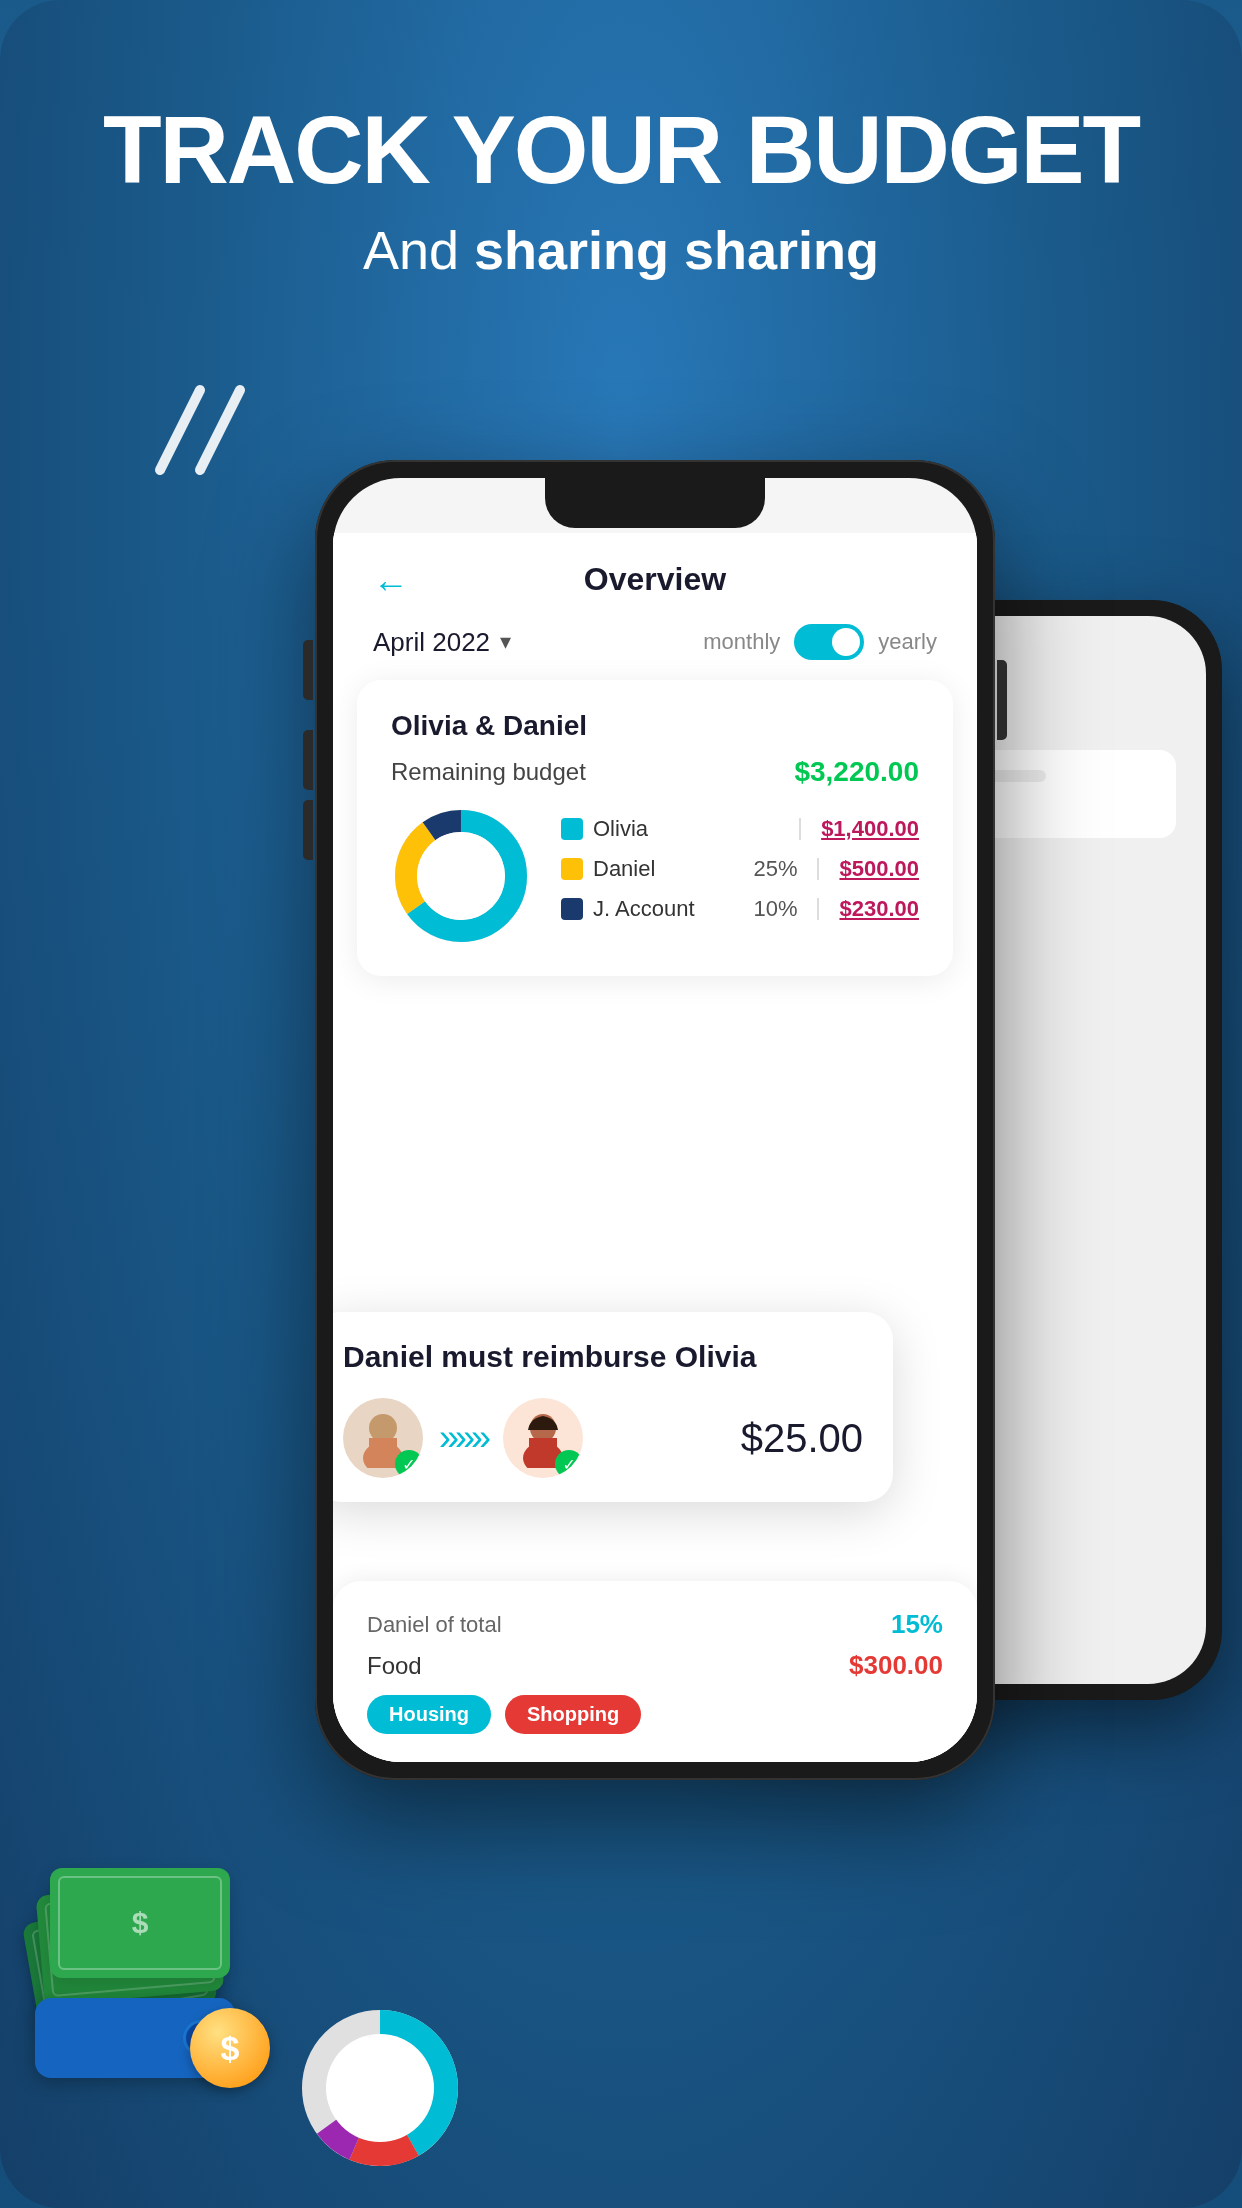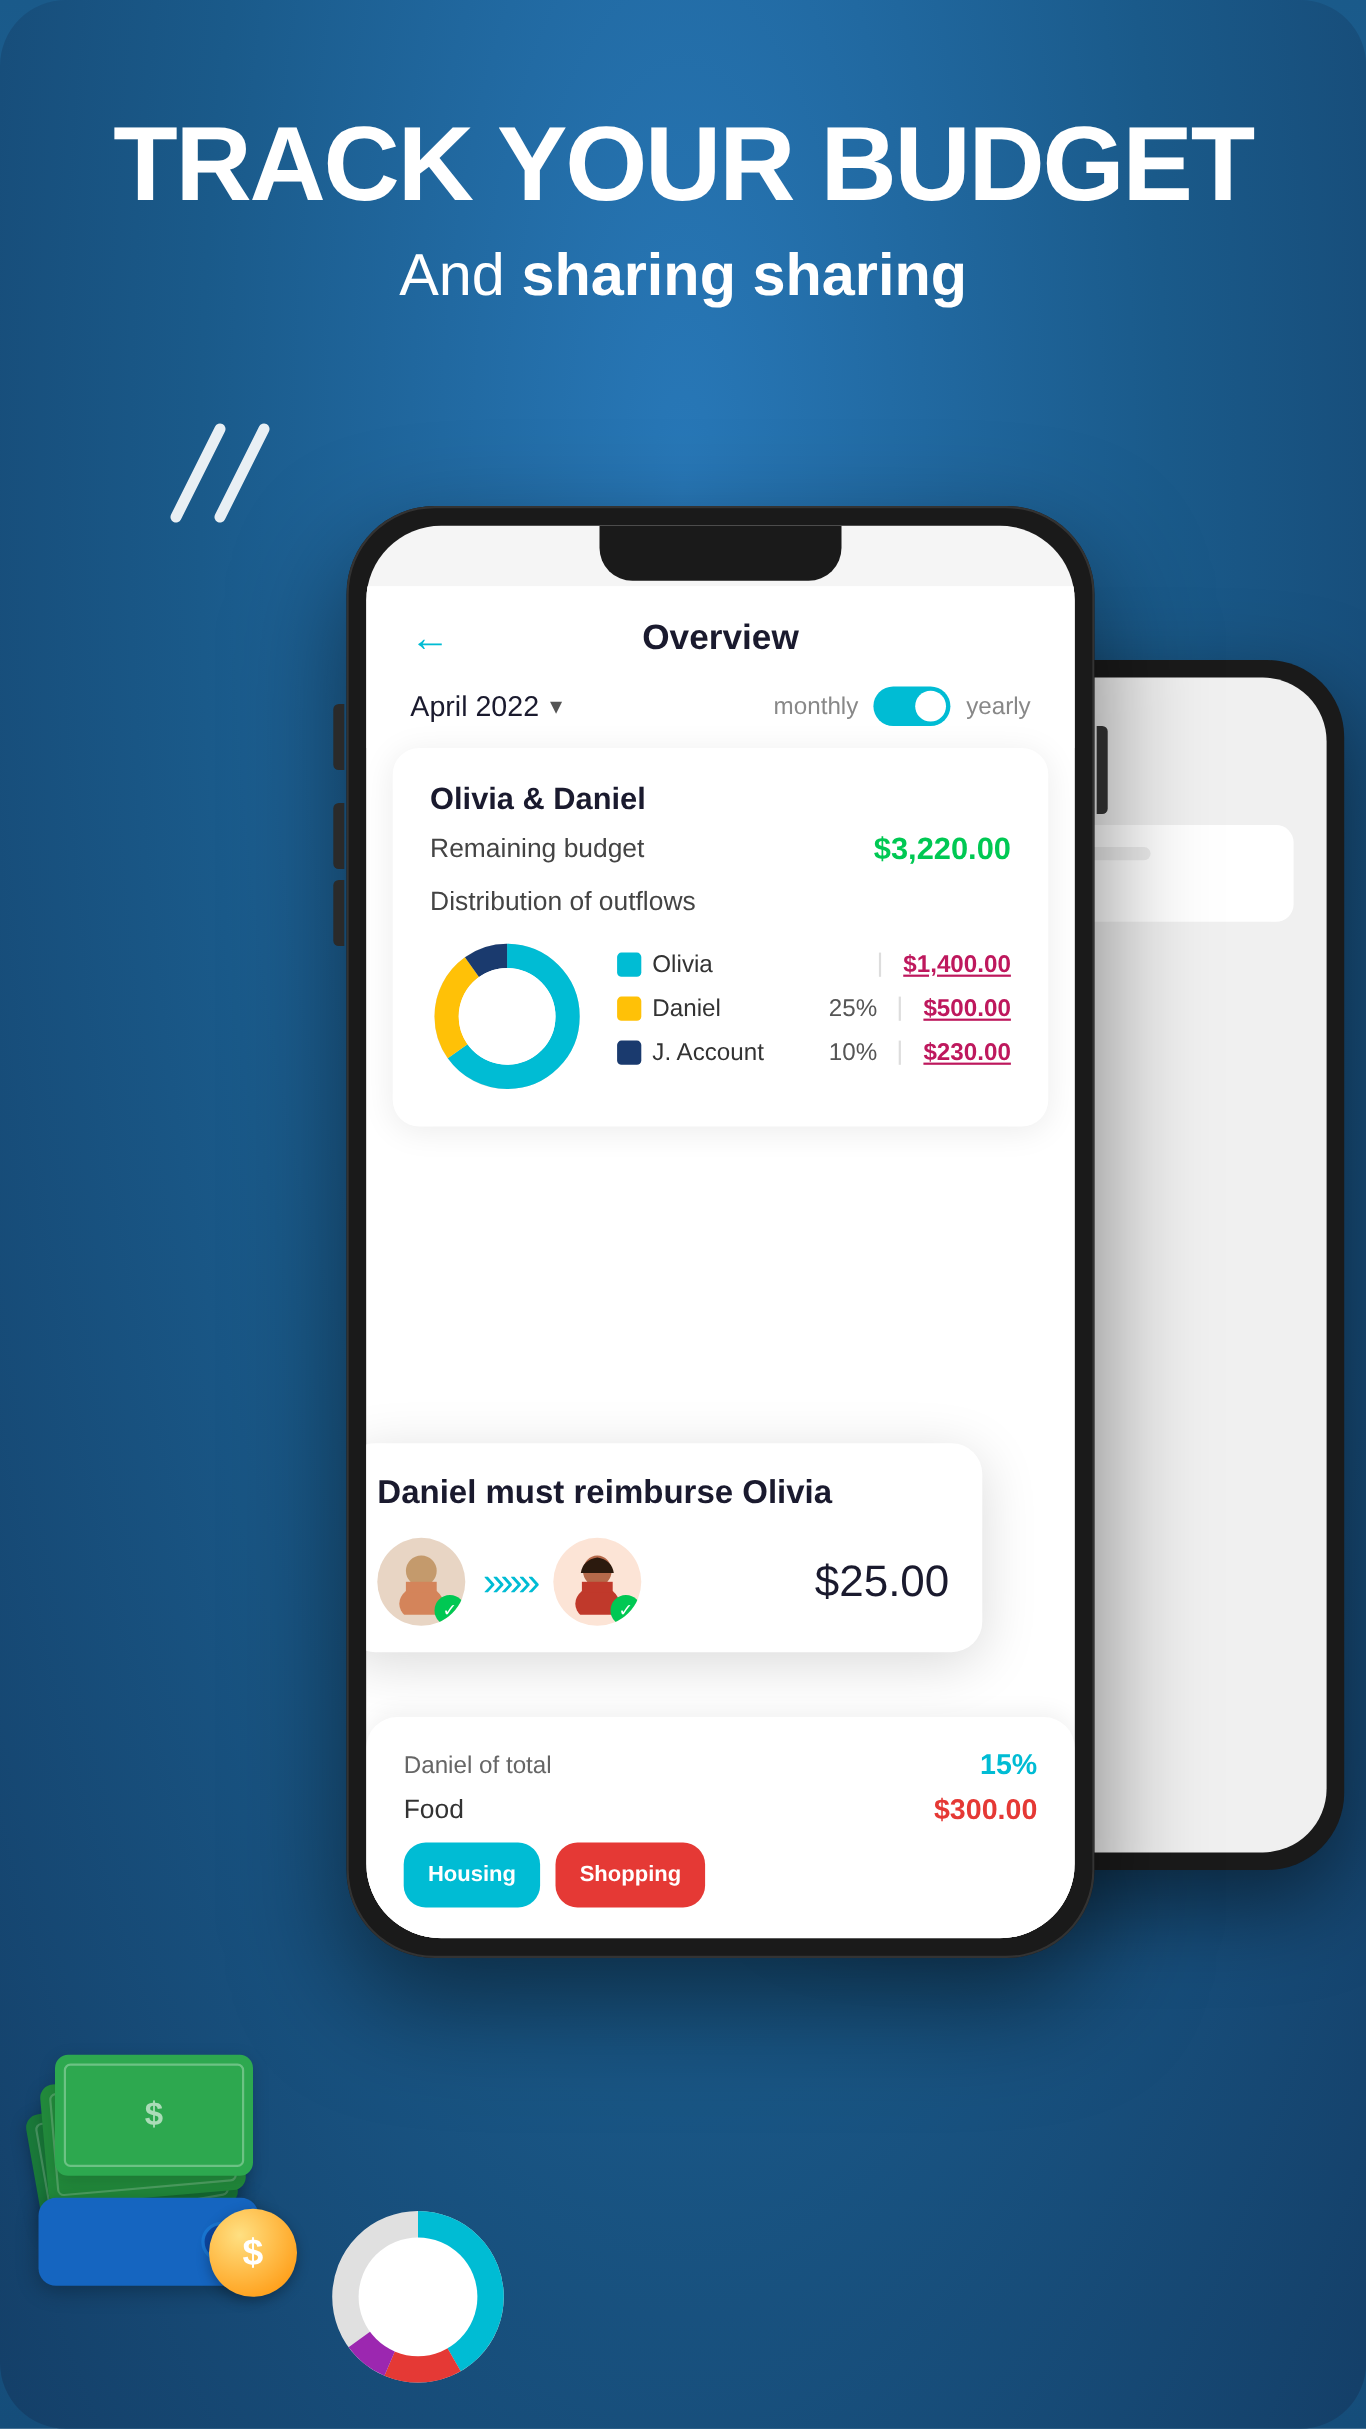--- a/index.html
+++ b/index.html
@@ -437,21 +437,21 @@
       color: #e53935;
     }
 
     .tag-row {
       display: flex;
       gap: 14px;
       margin-top: 14px;
     }
 
     .tag {
-      padding: 18px 22px;
+      padding: 8px 22px;
       border-radius: 20px;
       font-size: 20px;
       font-weight: 600;
       color: #fff;
     }
 
     .tag-housing { background: #00bcd4; }
     .tag-shopping { background: #e53935; }
 
     
@@ -538,21 +538,20 @@
             <span>yearly</span>
           </div>
         </div>
 
         <div class="budget-card">
           <div class="card-title">Olivia &amp; Daniel</div>
           <div class="budget-row">
             <span class="budget-label">Remaining budget</span>
             <span class="budget-amount">$3,220.00</span>
           </div>
-          <div class="distribution-label">Distribution of outflows</div>
 
           <div class="chart-area">
 
             <svg class="donut-chart" viewBox="0 0 140 140">
 
               <circle cx="70" cy="70" r="55" fill="none" stroke="#e0e0e0" stroke-width="22"></circle>
 
               <circle cx="70" cy="70" r="55" fill="none" stroke="#00bcd4" stroke-width="22" stroke-dasharray="225 120" stroke-dashoffset="0" transform="rotate(-90 70 70)"></circle>
 
               <circle cx="70" cy="70" r="55" fill="none" stroke="#ffc107" stroke-width="22" stroke-dasharray="86 259" stroke-dashoffset="-225" transform="rotate(-90 70 70)"></circle>

